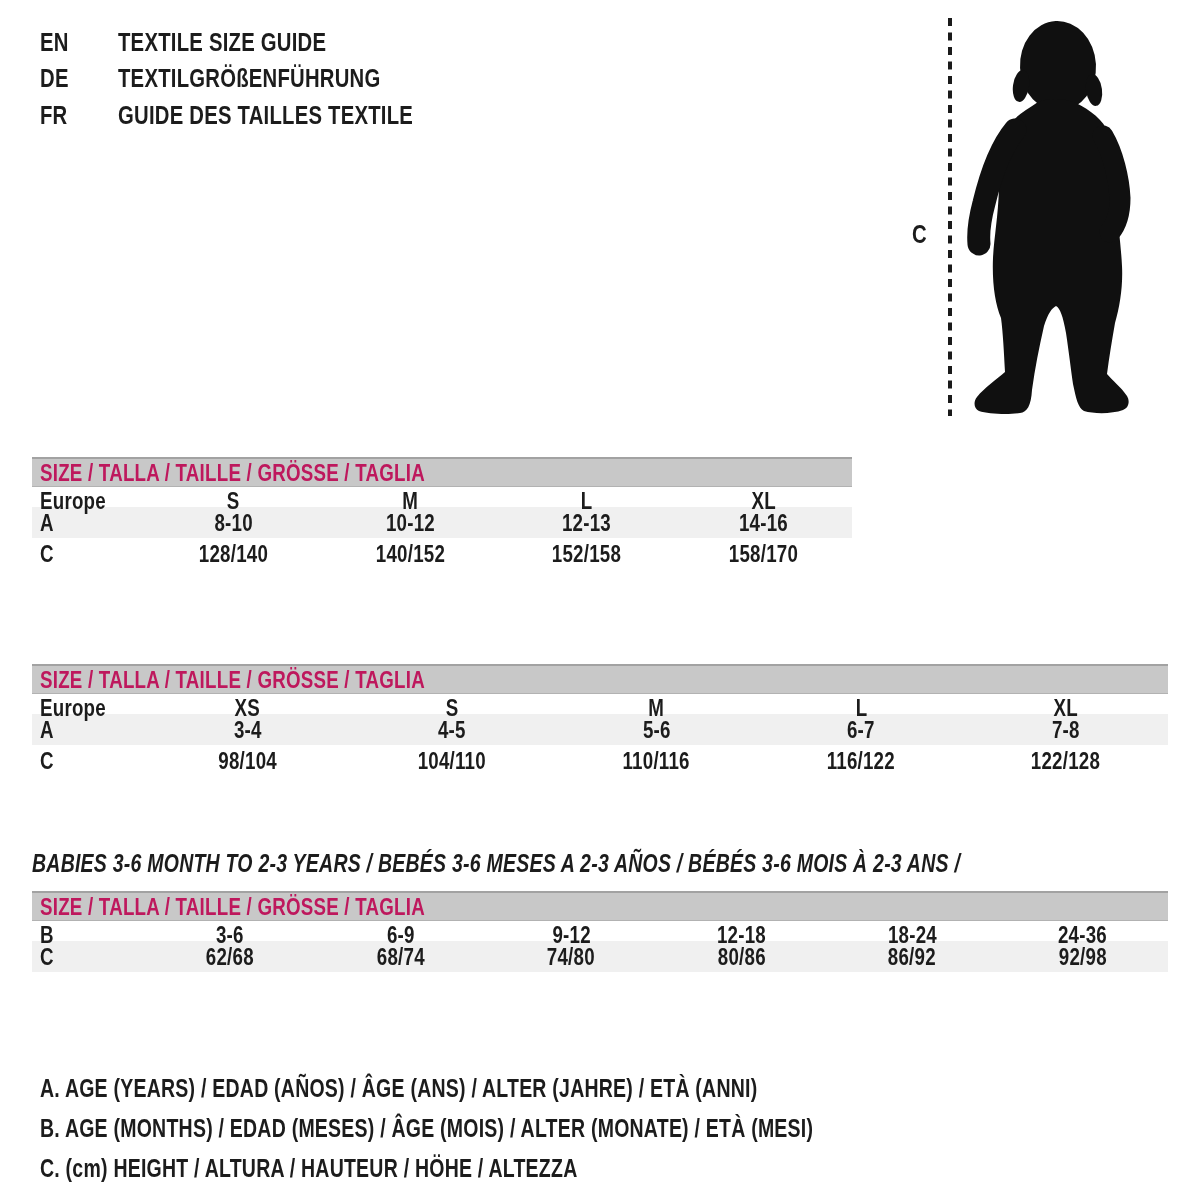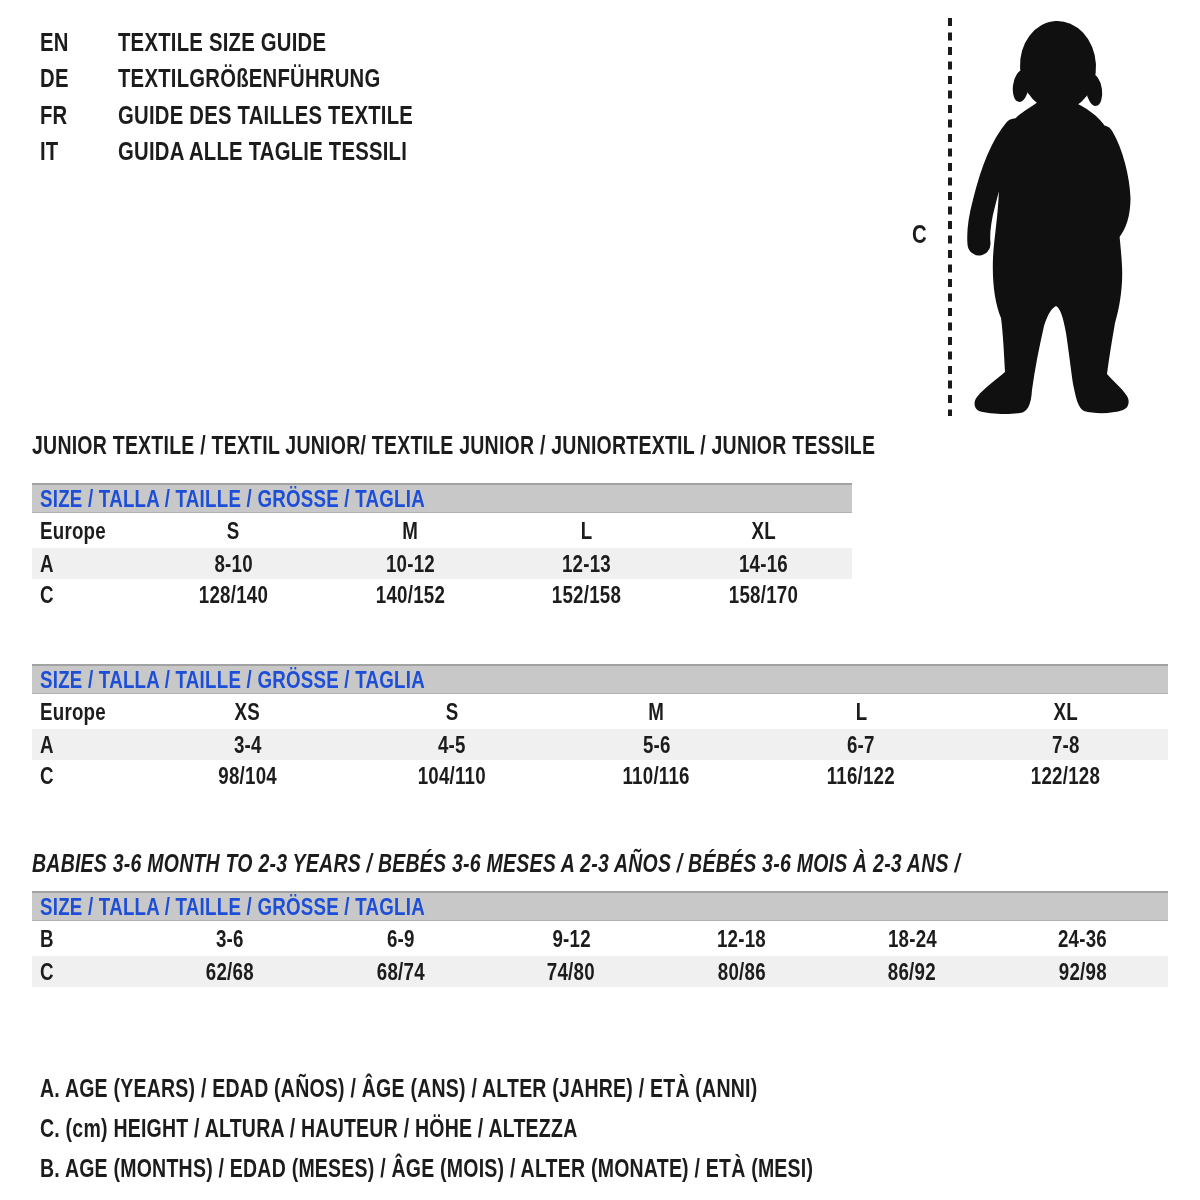--- a/index.html
+++ b/index.html
@@ -26,24 +26,24 @@
 
   
   .tbl { position:absolute; }
   .tbl-title { font-size:25px; line-height:26px; white-space:nowrap; }
   .tbl-title2 { font-size:25px; line-height:37px; white-space:nowrap;font-style:italic; }
   .sub-a { font-size:14px; position:relative; top:3px; letter-spacing:0; }
   .size-bar {
     height:30px; background:#c8c8c8; box-sizing:border-box;
     border-top:2px solid #a2a2a2; border-bottom:1px solid #b2b2b2;
     display:flex; align-items:center; padding-left:8px;
-    color:#1d4ed8; font-size:24px;
+    color:#be185d; font-size:24px;
   }
   .trow { display:grid; align-items:center; font-size:24px; height:31px; }
-  .trow.first { height:35px; }
+  .trow.first { height:20px; }
   .trow .lbl { padding-left:8px; text-align:left; }
   .trow .cell { text-align:center; }
   .shade { background:#f0f0f0; }
   .cols4 { grid-template-columns:113px repeat(4,1fr); }
   .cols5 { grid-template-columns:113px repeat(5,1fr); }
   .cols6 { grid-template-columns:113px repeat(6,1fr); }
   #junior   { left:32px; top:432px; width:820px; }
   #junior .size-bar   { margin-top:25px; }
   #children { left:32px; top:640px; width:1136px; }
   #children .size-bar { margin-top:24px; }
@@ -64,24 +64,20 @@
       <span class="lang-code"><span class="ct">EN</span></span>
       <span class="ct">TEXTILE SIZE GUIDE</span>
     </div>
     <div class="lang-row">
       <span class="lang-code"><span class="ct">DE</span></span>
       <span class="ct">TEXTILGRÖßENFÜHRUNG</span>
     </div>
     <div class="lang-row">
       <span class="lang-code"><span class="ct">FR</span></span>
       <span class="ct">GUIDE DES TAILLES TEXTILE</span>
-    </div>
-    <div class="lang-row">
-      <span class="lang-code"><span class="ct">IT</span></span>
-      <span class="ct">GUIDA ALLE TAGLIE TESSILI</span>
     </div>
   </div>
 
   <span class="measure-label"><span class="ctc">C</span></span>
 
   <svg class="dash-svg" width="8" height="402">
     <line x1="4" y1="2" x2="4" y2="400" stroke="#1a1a1a" stroke-width="4" stroke-dasharray="8 6.5"></line>
   </svg>
 
   <svg class="silhouette-svg" viewBox="0 0 180 400" width="180" height="400">
@@ -112,21 +108,20 @@
         C161,228 158,205 156,185
         C154,160 152,135 148,115
         C144,102 130,92 116,85
         C104,80 88,80 78,84 Z"></path>
       <path d="M55,112 C40,130 30,160 24,185 C20,200 18,215 19,226" fill="none" stroke="#101010" stroke-width="23" stroke-linecap="round"></path>
       <path d="M143,118 C153,135 159,160 160,180 C160,195 156,207 150,214" fill="none" stroke="#101010" stroke-width="21" stroke-linecap="round"></path>
     </g>
   </svg>
 
   <div class="tbl" id="junior">
-    <div class="tbl-title"><span class="ct">JUNIOR TEXTILE / TEXTIL JUNIOR/ TEXTILE JUNIOR / JUNIORTEXTIL / JUNIOR TESSILE</span></div>
     <div class="size-bar">
       <span class="ct">SIZE / TALLA / TAILLE / GRÖSSE / TAGLIA</span>
     </div>
     <div class="trow first cols4">
       <span class="lbl"><span class="ct">Europe</span></span>
       <span class="cell"><span class="ctc">S</span></span>
       <span class="cell"><span class="ctc">M</span></span>
       <span class="cell"><span class="ctc">L</span></span>
       <span class="cell"><span class="ctc">XL</span></span>
     </div>
@@ -196,17 +191,17 @@
       <span class="cell"><span class="ctc">68/74</span></span>
       <span class="cell"><span class="ctc">74/80</span></span>
       <span class="cell"><span class="ctc">80/86</span></span>
       <span class="cell"><span class="ctc">86/92</span></span>
       <span class="cell"><span class="ctc">92/98</span></span>
     </div>
   </div>
 
   <div class="legend">
     <div class="legend-line"><span class="ct">A. AGE (YEARS) / EDAD (AÑOS) / ÂGE (ANS) / ALTER (JAHRE) / ETÀ (ANNI)</span></div>
+    <div class="legend-line"><span class="ct">B. AGE (MONTHS) / EDAD (MESES) / ÂGE (MOIS) / ALTER (MONATE) / ETÀ (MESI)</span></div>
     <div class="legend-line"><span class="ct">C. (cm) HEIGHT / ALTURA / HAUTEUR / HÖHE / ALTEZZA</span></div>
-    <div class="legend-line"><span class="ct">B. AGE (MONTHS) / EDAD (MESES) / ÂGE (MOIS) / ALTER (MONATE) / ETÀ (MESI)</span></div>
   </div>
 
 </div>
 
 </body></html>

